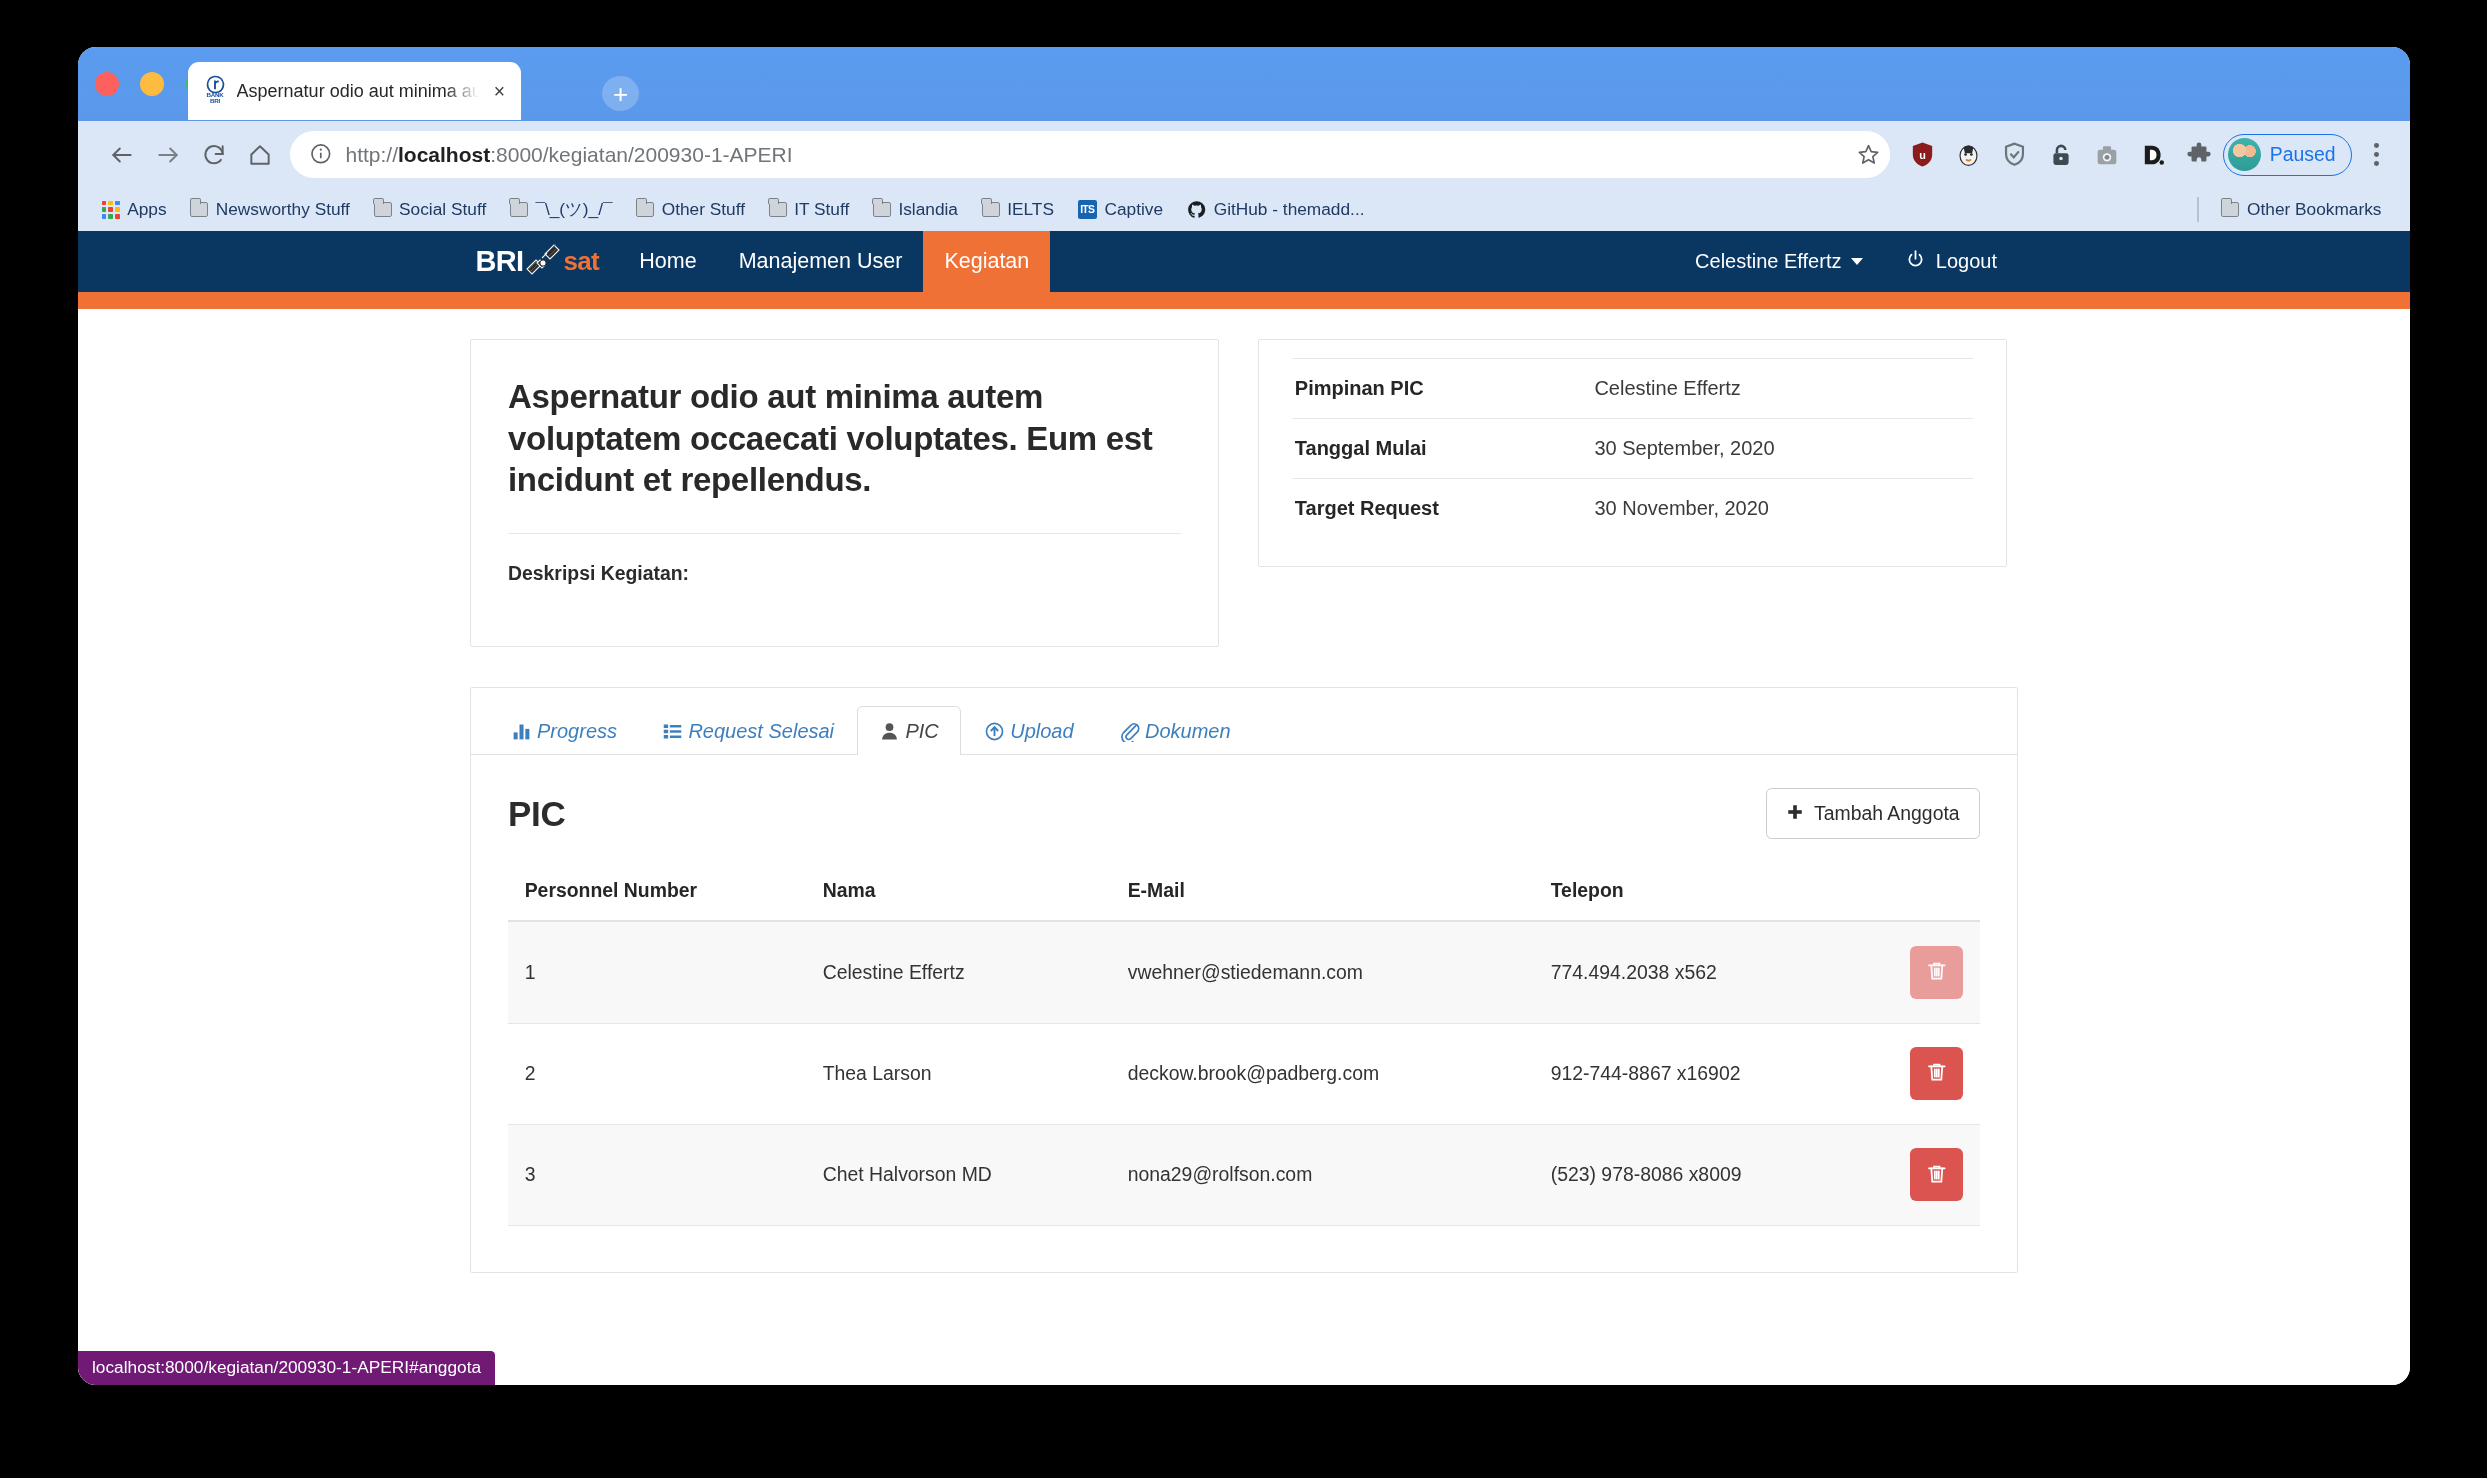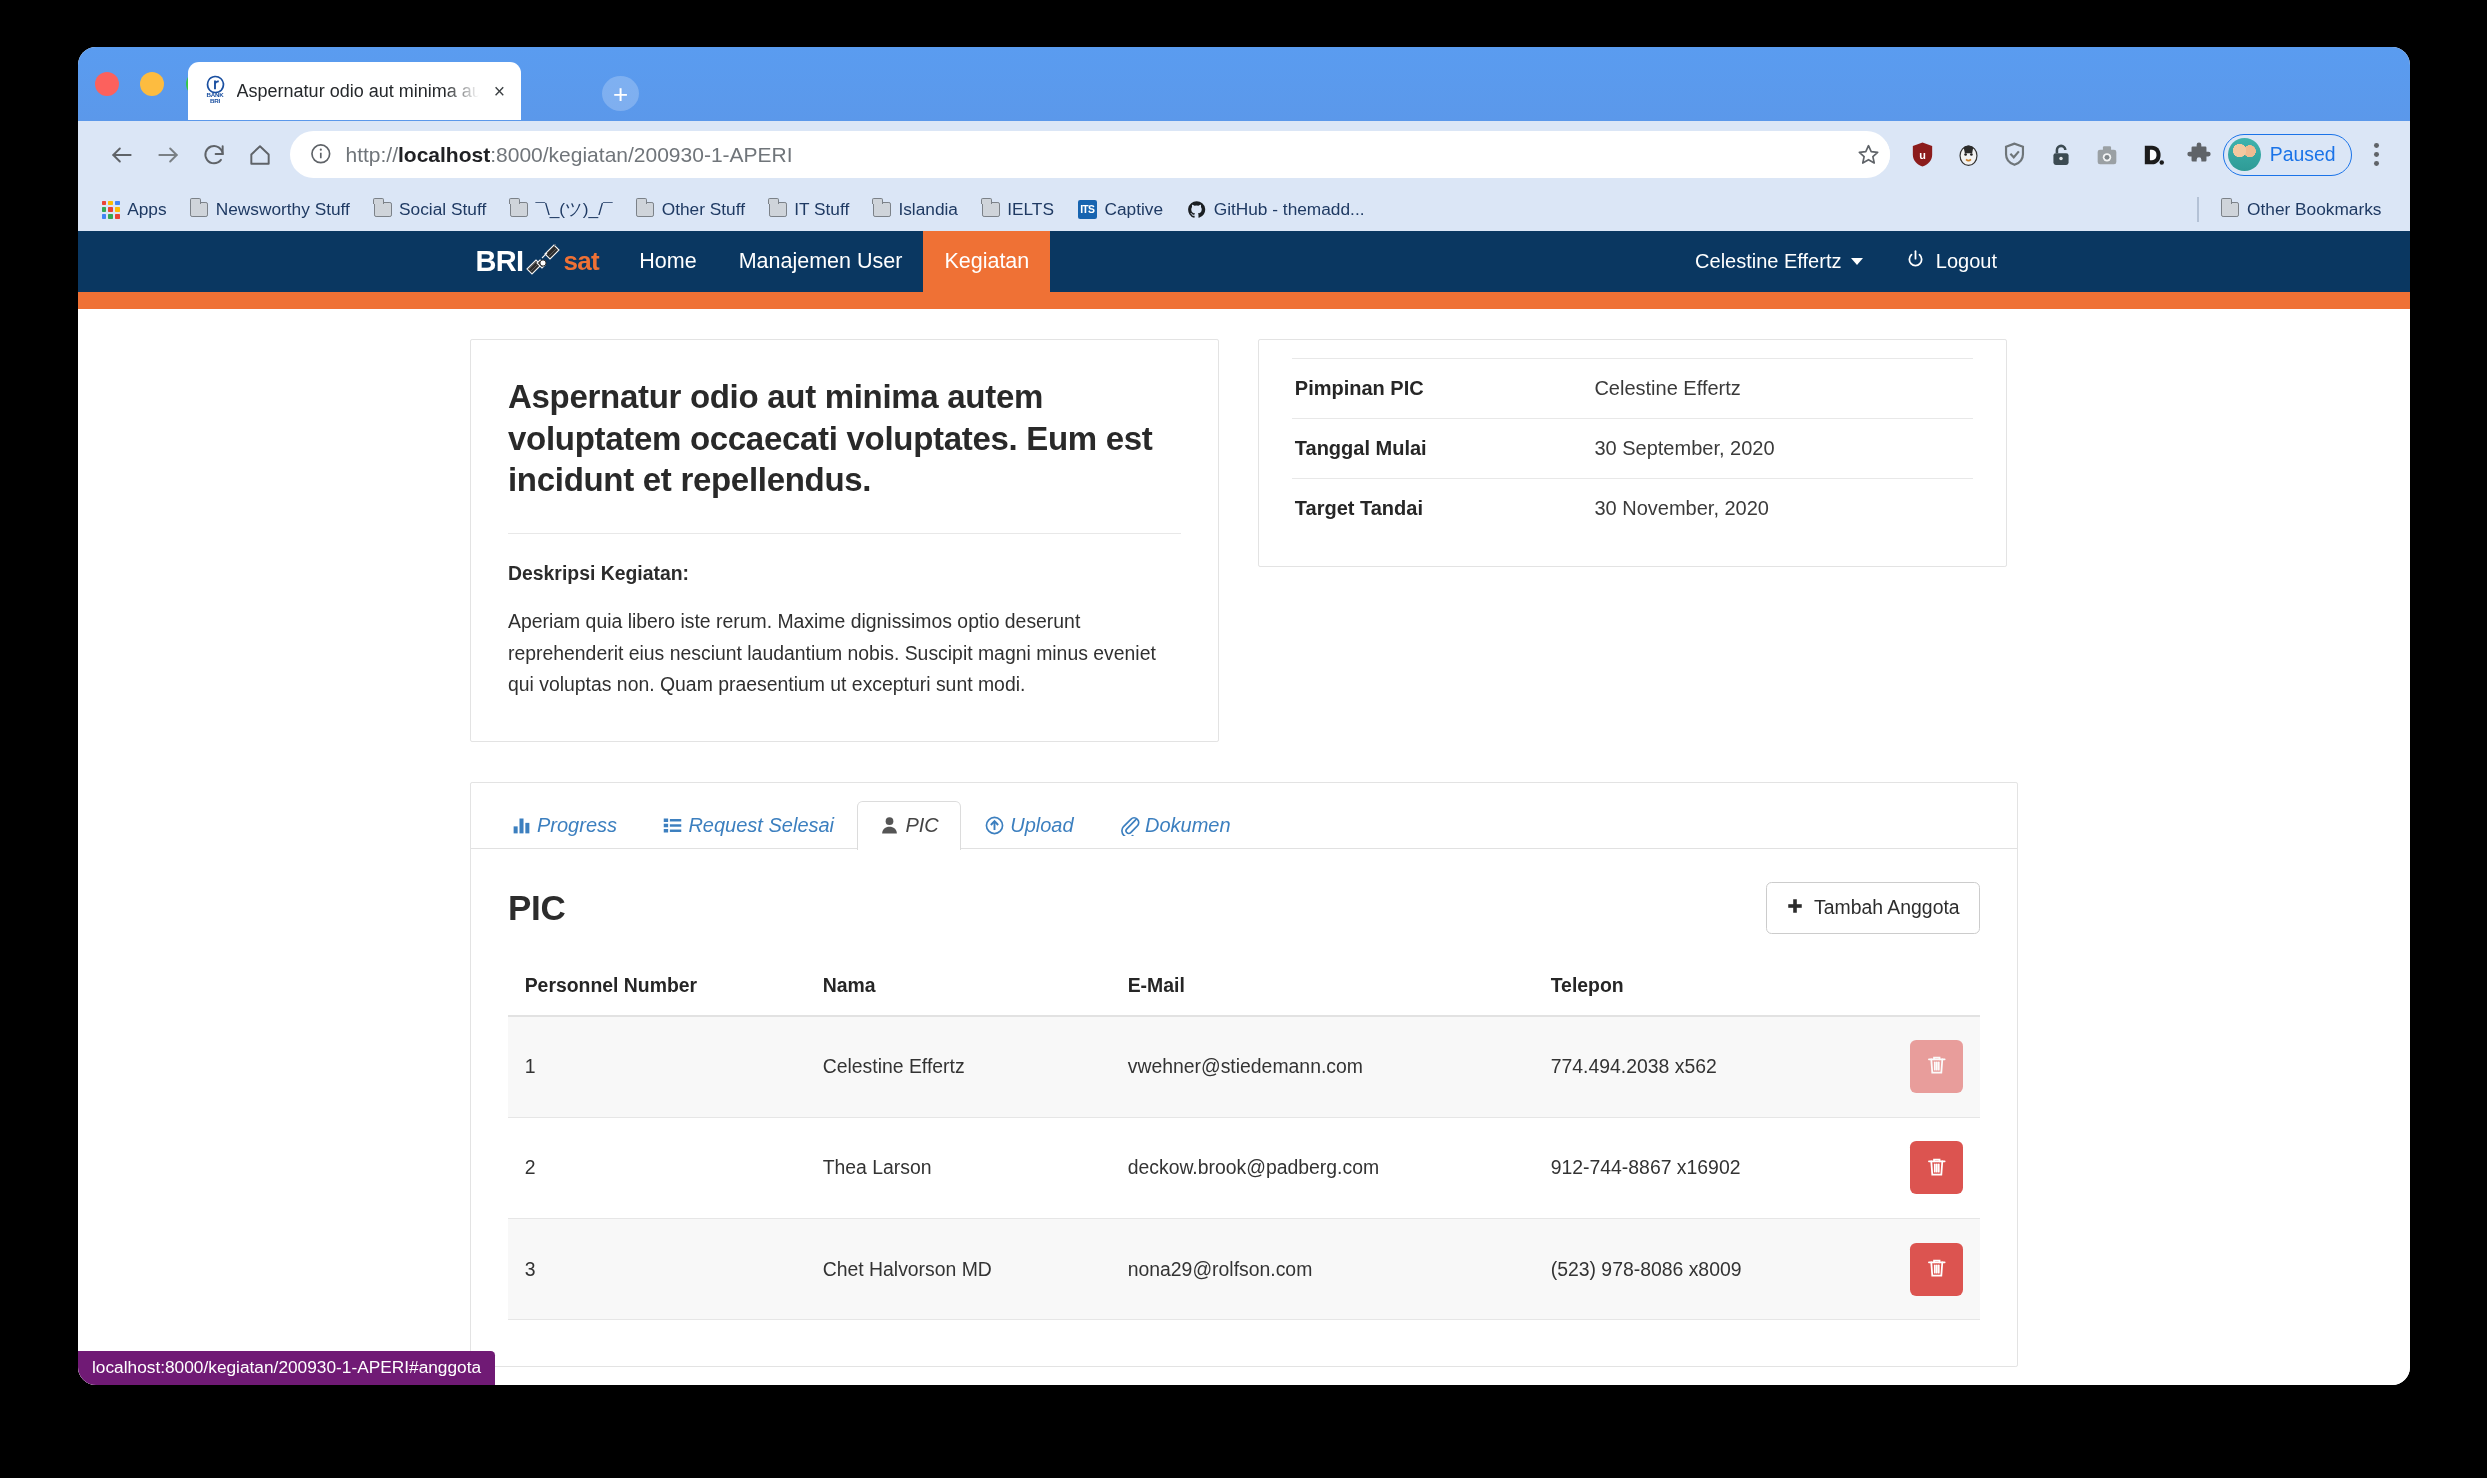--- a/index.html
+++ b/index.html
@@ -552,36 +552,35 @@
     <div class="accent-bar"></div>
 
     <div class="container">
 
       <div class="row-top">
 
         <div class="card card-left">
           <div class="kegiatan-title">Aspernatur odio aut minima autem voluptatem occaecati voluptates. Eum est incidunt et repellendus.</div>
           <div class="hr"></div>
           <div class="desc-label">Deskripsi Kegiatan:</div>
-          <div class="desc-text">Aperiam quia libero iste rerum. Maxime dignissimos optio deserunt reprehenderit eius nesciunt laudantium nobis. Suscipit magni minus eveniet qui voluptas non. Quam praesentium ut excepturi sunt modi.</div>
         </div>
 
         <div class="card card-right">
           <table class="info-table">
             <tbody>
                 <tr>
               <th>Pimpinan PIC</th>
               <td>Celestine Effertz</td>
             </tr>
             <tr>
               <th>Tanggal Mulai</th>
               <td>30 September, 2020</td>
             </tr>
             <tr>
-              <th>Target Tandai</th>
+              <th>Target Request</th>
               <td>30 November, 2020</td>
             </tr>
           </tbody>
             </table>
 
         </div>
       </div>
 
       <div class="panel">
         <div class="tabs">

